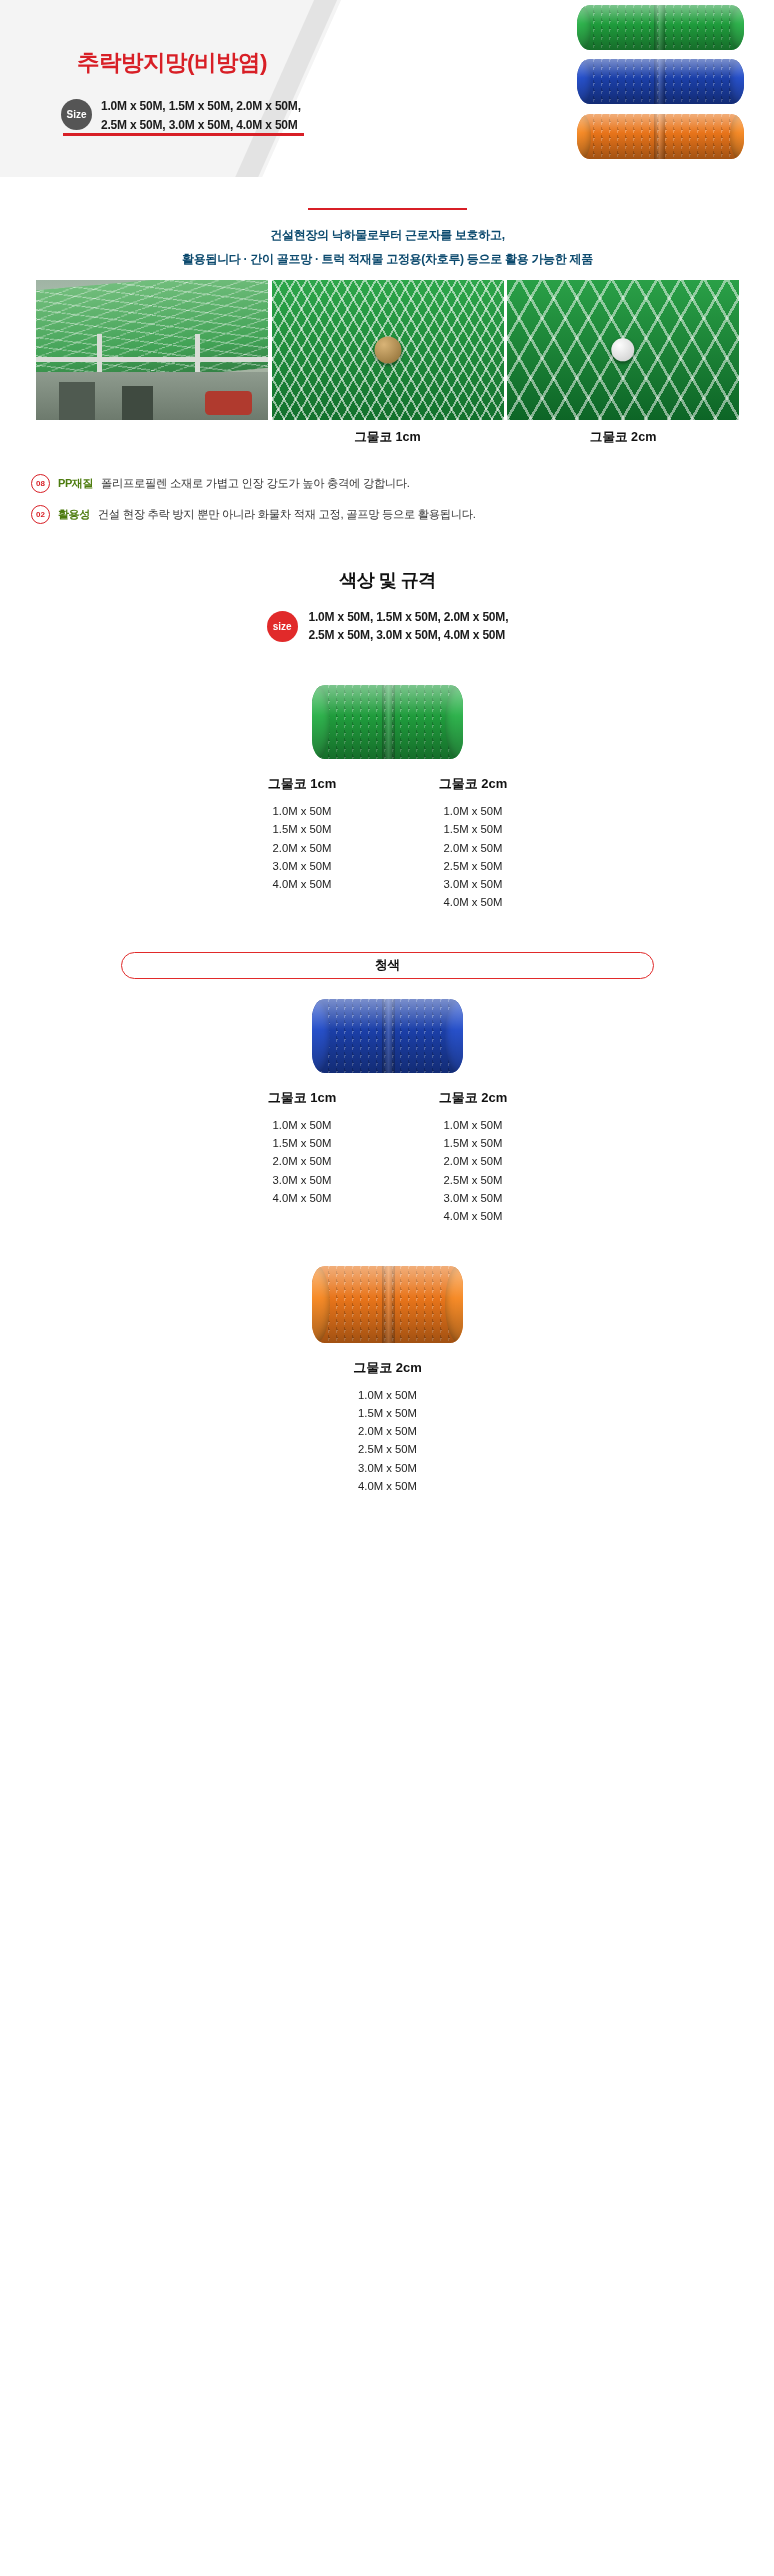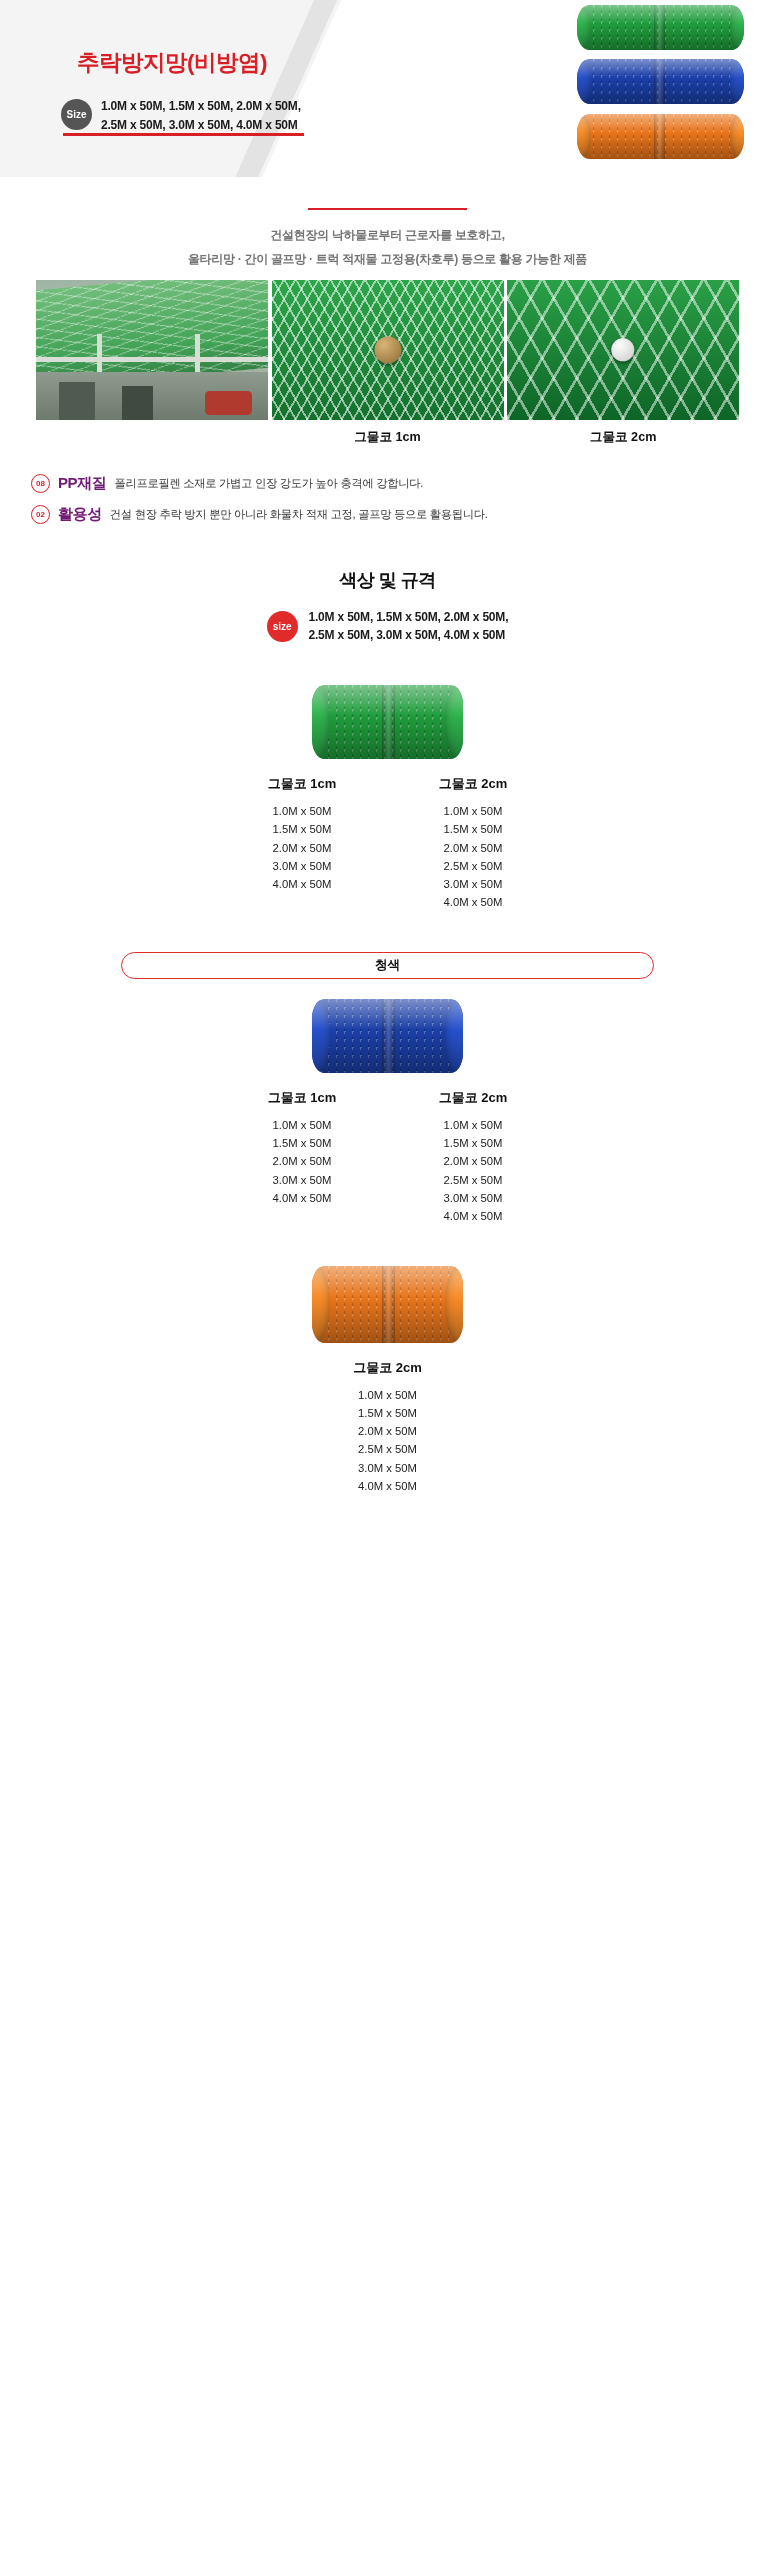--- a/index.html
+++ b/index.html
@@ -137,21 +137,21 @@
     width: 159px; height: 1.8px;
     background: #d81f26;
     margin: 0 auto 14.4px;
   }
   .intro p {
     margin: 0;
     font-size: 12px;
     font-weight: bold;
     line-height: 1.95;
     letter-spacing: -0.3px;
-    color: #737373;
+    color: #0c4a6e;
   }
 
   
   .sec-title {
     text-align: center;
     font-size: 18px;
     font-weight: bold;
     color: #111;
     margin: 32px 0 16px;
     letter-spacing: -0.5px;
@@ -271,21 +271,21 @@
     flex: 0 0 auto;
     width: 19px; height: 19px;
     border-radius: 50%;
     border: 1.3px solid #d81f26;
     color: #d81f26;
     font-size: 8px;
     font-weight: bold;
     display: flex; align-items: center; justify-content: center;
   }
   .feat-key {
-    font-size: 15px; font-weight: bold; color: #701a75;
+    font-size: 11px; font-weight: bold; color: #4d7c0f;
     letter-spacing: -0.4px;
   }
   .feat-val {
     font-size: 11.3px; color: #333;
     letter-spacing: -0.3px;
   }
 
   
   .spec-size-row {
     display: flex;
@@ -386,21 +386,21 @@
       <div class="capR o-cap"></div>
       <div class="band" style="left:77px"></div>
       <div class="sheen"></div>
     </div>
   </section>
 
   <section class="intro">
     <div class="dash"></div>
     <p>
       <span>건설현장의 낙하물로부터 근로자를 보호하고,</span><br>
-      <span>울타리망 · 간이 골프망 · 트럭 적재물 고정용(차호루) 등으로 활용 가능한 제품</span>
+      <span>활용됩니다 · 간이 골프망 · 트럭 적재물 고정용(차호루) 등으로 활용 가능한 제품</span>
     </p>
   </section>
 
 
   <div class="photos">
     <div class="photo ph1">
       <div class="net"></div>
       <div class="beam" style="left:0;top:77px;width:100%;height:5.4px"></div>
       <div class="beam" style="left:61px;top:54px;width:5.4px;height:54px"></div>
       <div class="beam" style="left:159px;top:54px;width:5.4px;height:54px"></div>

